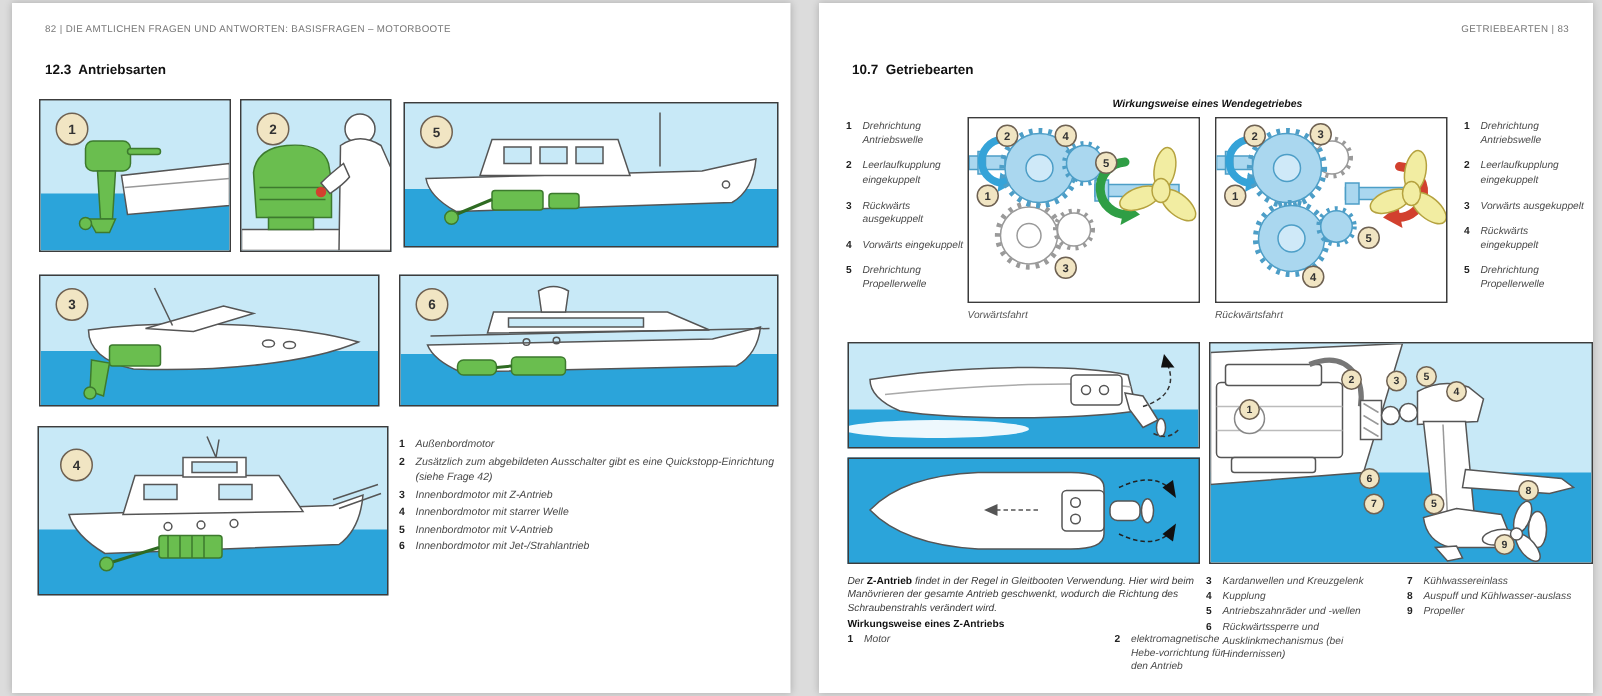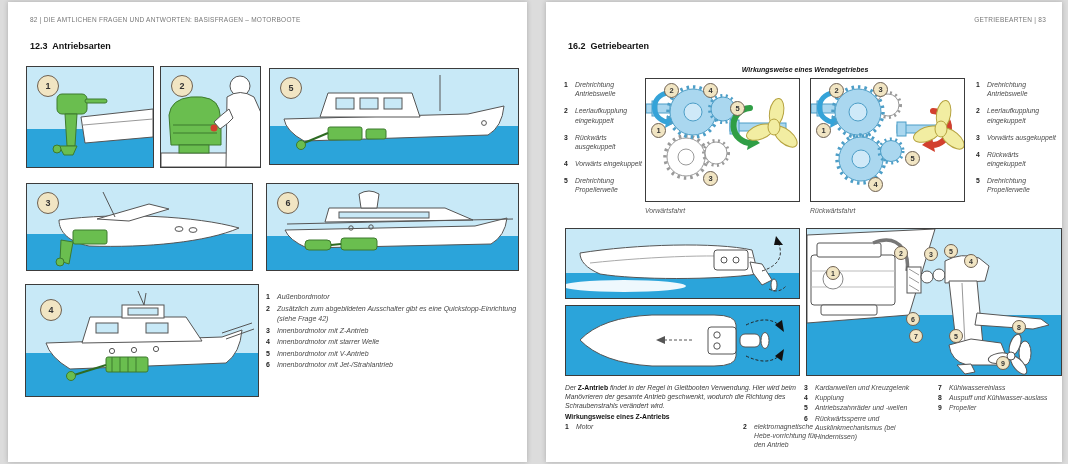--- a/index.html
+++ b/index.html
@@ -227,21 +227,21 @@
       </div>
     <div class="li">
         <span class="n">6</span>
         <span class="t">Innenbordmotor mit Jet-/Strahlantrieb</span>
       </div>
   </div>
 </div>
 
 <div class="page" id="right-page">
   <div class="hdr hdr-right">GETRIEBEARTEN | 83</div>
-  <div class="sec">16.2  Getriebearten</div>
+  <div class="sec">10.7  Getriebearten</div>
 
   <div class="gb-title">Wirkungsweise eines Wendegetriebes</div>
 
   <div class="gb-legend" id="gbl-left">
     <div class="li">
         <span class="n">1</span>
         <span class="t">Drehrichtung Antriebswelle</span>
       </div>
     <div class="li">
         <span class="n">2</span>

